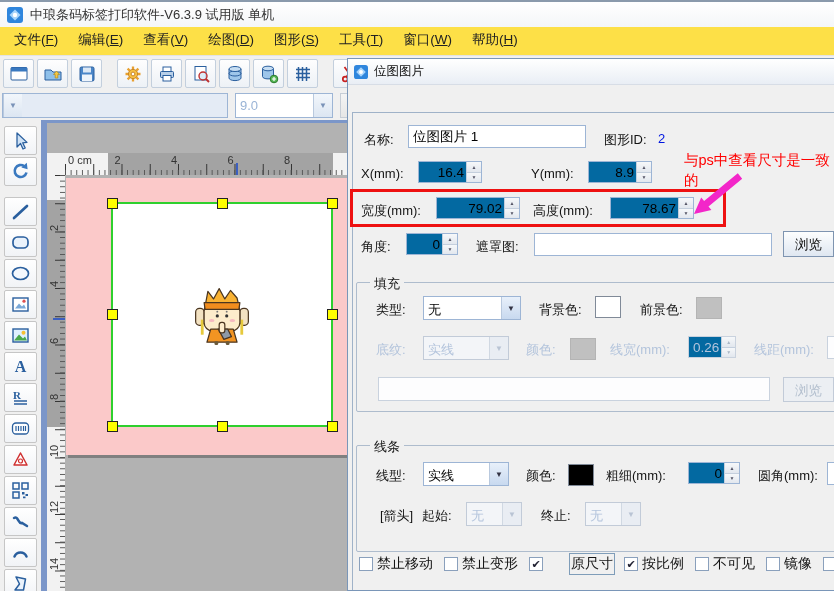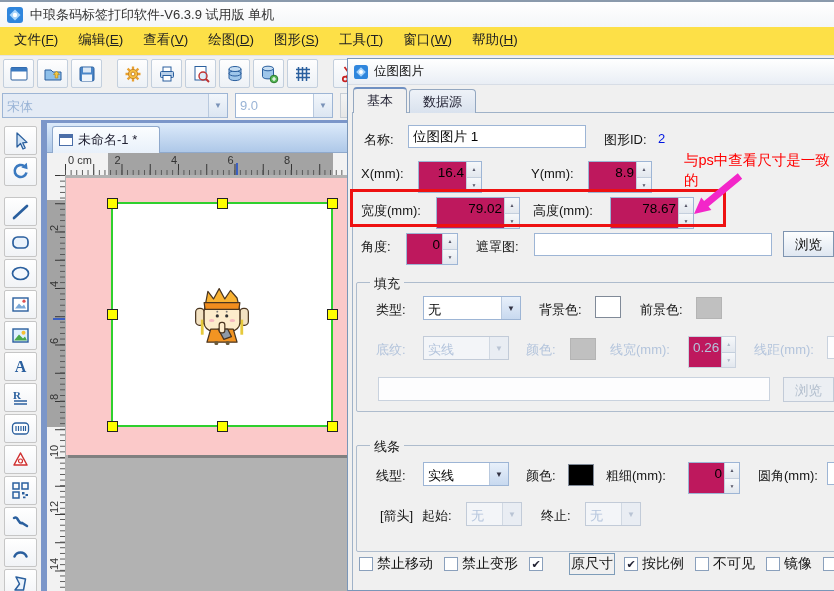--- a/index.html
+++ b/index.html
@@ -90,21 +90,21 @@
     border:1px solid #93a7c0; border-bottom:none; border-radius:4px 4px 0 0;
     background:linear-gradient(#eef2f8,#d9e2ee); }
   .dlg-tab.active { background:#f0f0f0; border-top:2px solid #6f90c2; height:26px; margin-top:-2px; }
   .dlg-panel { position:absolute; left:4px; top:53px; width:492px; height:487px;
     border:1px solid #9fb2c8; background:#f0f0f0; }
 
   .lbl { position:absolute; font-size:13px; color:#141414; white-space:nowrap; }
   .lbl.dis { color:#b3c4dc; }
   .field { position:absolute; border:1px solid #9db5d5; background:#fff; font-size:13.5px; padding:2px 4px; color:#000; }
   .field.dis { border-color:#c9d2de; background:#fdfdfe; }
-  .spin { position:absolute; display:flex; border:1px solid #9db5d5; background:#be185d; height:32px; }
+  .spin { position:absolute; display:flex; border:1px solid #9db5d5; background:#0369a1; height:22px; }
   .spin .spin-val { flex:1; font-size:13.5px; text-align:right; padding:3px 2px 0 2px; color:#000; }
   .spin.dis { border-color:#c9d2de; }
   .spin.dis .spin-val { color:#b3c4dc; }
   .spin-btns { width:15px; display:flex; flex-direction:column; border-left:1px solid #c4cfdd; }
   .sb { flex:1; font-size:5px; color:#556; display:flex; align-items:center; justify-content:center;
     background:linear-gradient(#f6f8fa,#e2e7ee); }
   .sb + .sb { border-top:1px solid #c4cfdd; }
   .spin.dis .sb { color:#aab6c6; }
   .swatch { position:absolute; width:26px; height:22px; border:1px solid #808a98; }
   .btn { position:absolute; border:1px solid #7e94b0; background:linear-gradient(#fdfefe,#dfe7f1);
@@ -251,21 +251,20 @@
             <rect x="4" y="3" width="9" height="12" fill="#fff" stroke="#2a5f9e"></rect>
             <rect x="7" y="6" width="9" height="12" fill="#eaf2fb" stroke="#2a5f9e"></rect>
           </svg>
         </span>
       </span>
     </span>
   </div>
 
 <div class="fontbar">
   <div class="combo pale" style="width:226px">
-    <div class="combo-val">宋体</div>
     <div class="combo-btn">▼</div>
   </div>
   <div class="combo" style="width:98px">
     <div class="combo-val" style="color:#9ab4d6">9.0</div>
     <div class="combo-btn">▼</div>
   </div>
   <div class="bold-btn">B</div>
 </div>
 
 <div class="palette" id="palette-items">
@@ -381,26 +380,20 @@
     <span class="pal-btn">
       <span class="icon">
         <svg viewBox="0 0 21 21" width="21" height="21">
           <path d="M6 4 L15.5 6 L13.5 17 L5 17 L9.5 11 Z" fill="#eaf2fb" stroke="#2a5f9e" stroke-width="1.5" stroke-linejoin="round"></path>
         </svg>
       </span>
     </span>
   </div>
 
 <div class="doc">
-  <div class="doc-tabbar">
-    <div class="doc-tab">
-      <span class="ticon"></span>
-      <span>未命名-1 *</span>
-    </div>
-  </div>
 
   <div class="ruler-corner"></div>
 
   <div class="hruler">
     <div class="band" style="left:43px;width:225px"></div>
     <div class="ticks"></div>
     <div class="origin">0 cm</div>
     <div id="h-nums">
         <span class="rnum" style="left: 57.5px;">2</span>
         <span class="rnum" style="left: 114px;">4</span>
@@ -472,24 +465,20 @@
     <span class="icon" style="width:14px;height:14px">
       <svg viewBox="0 0 16 16" width="14" height="14">
           <rect width="16" height="16" rx="3" fill="#2f86dd"></rect>
           <path d="M8 2.5 L13.5 8 L8 13.5 L2.5 8 Z" fill="#a8d4fb"></path>
           <circle cx="8" cy="8" r="2.2" fill="#fff"></circle>
         </svg>
     </span>
     <span>位图图片</span>
   </div>
 
-  <div class="dlg-tabs">
-    <div class="dlg-tab active">基本</div>
-    <div class="dlg-tab">数据源</div>
-  </div>
 
   <div class="dlg-panel"></div>
 
   <span class="lbl" style="left:16px;top:72px">名称:</span>
   <div class="field" style="left:60px;top:66px;width:178px;height:23px">位图图片 1</div>
   <span class="lbl" style="left:256px;top:72px">图形ID:</span>
   <span class="lbl" style="left:310px;top:72px;color:#0016e0">2</span>
 
   <span class="lbl" style="left:13px;top:107px">X(mm):</span>
   <div class="spin" style="left:70px;top:102px;width:64px">

